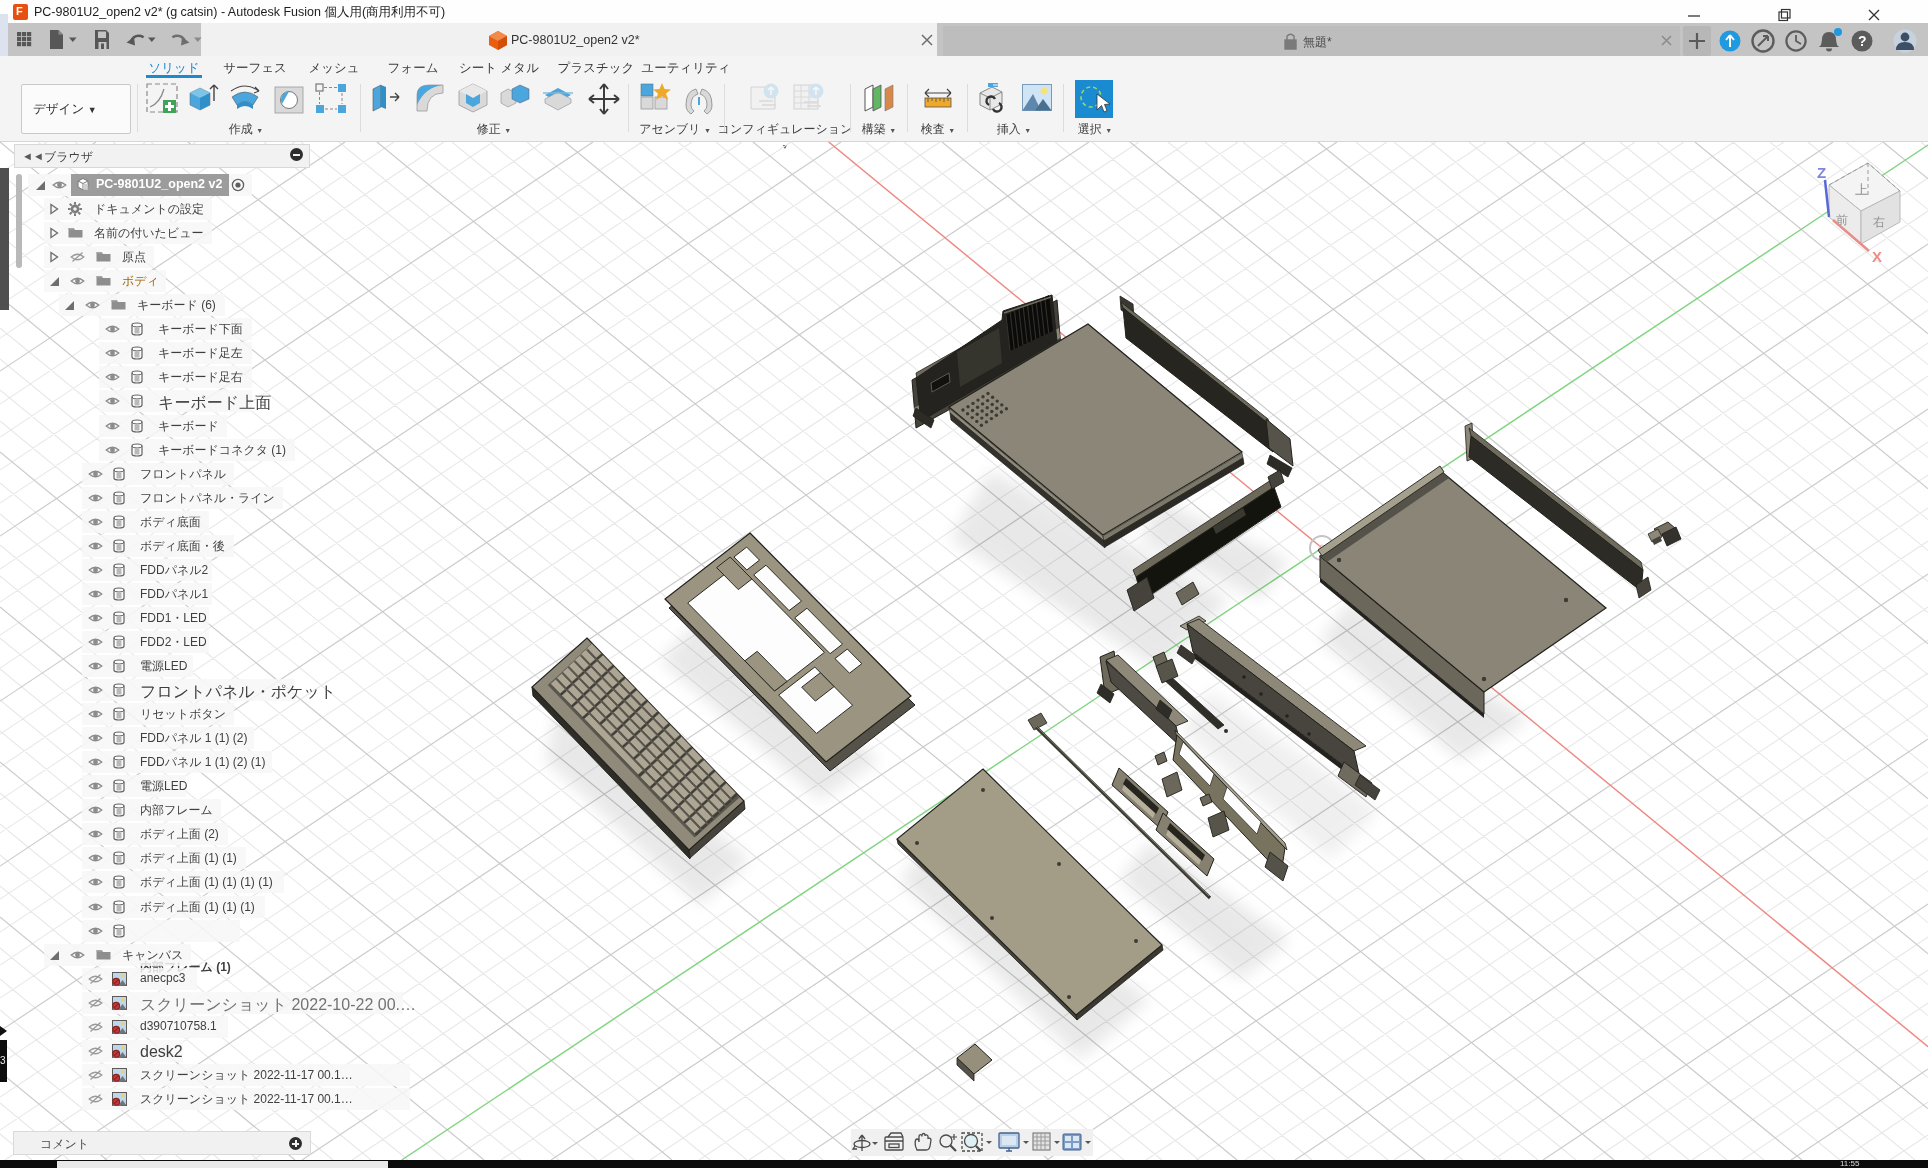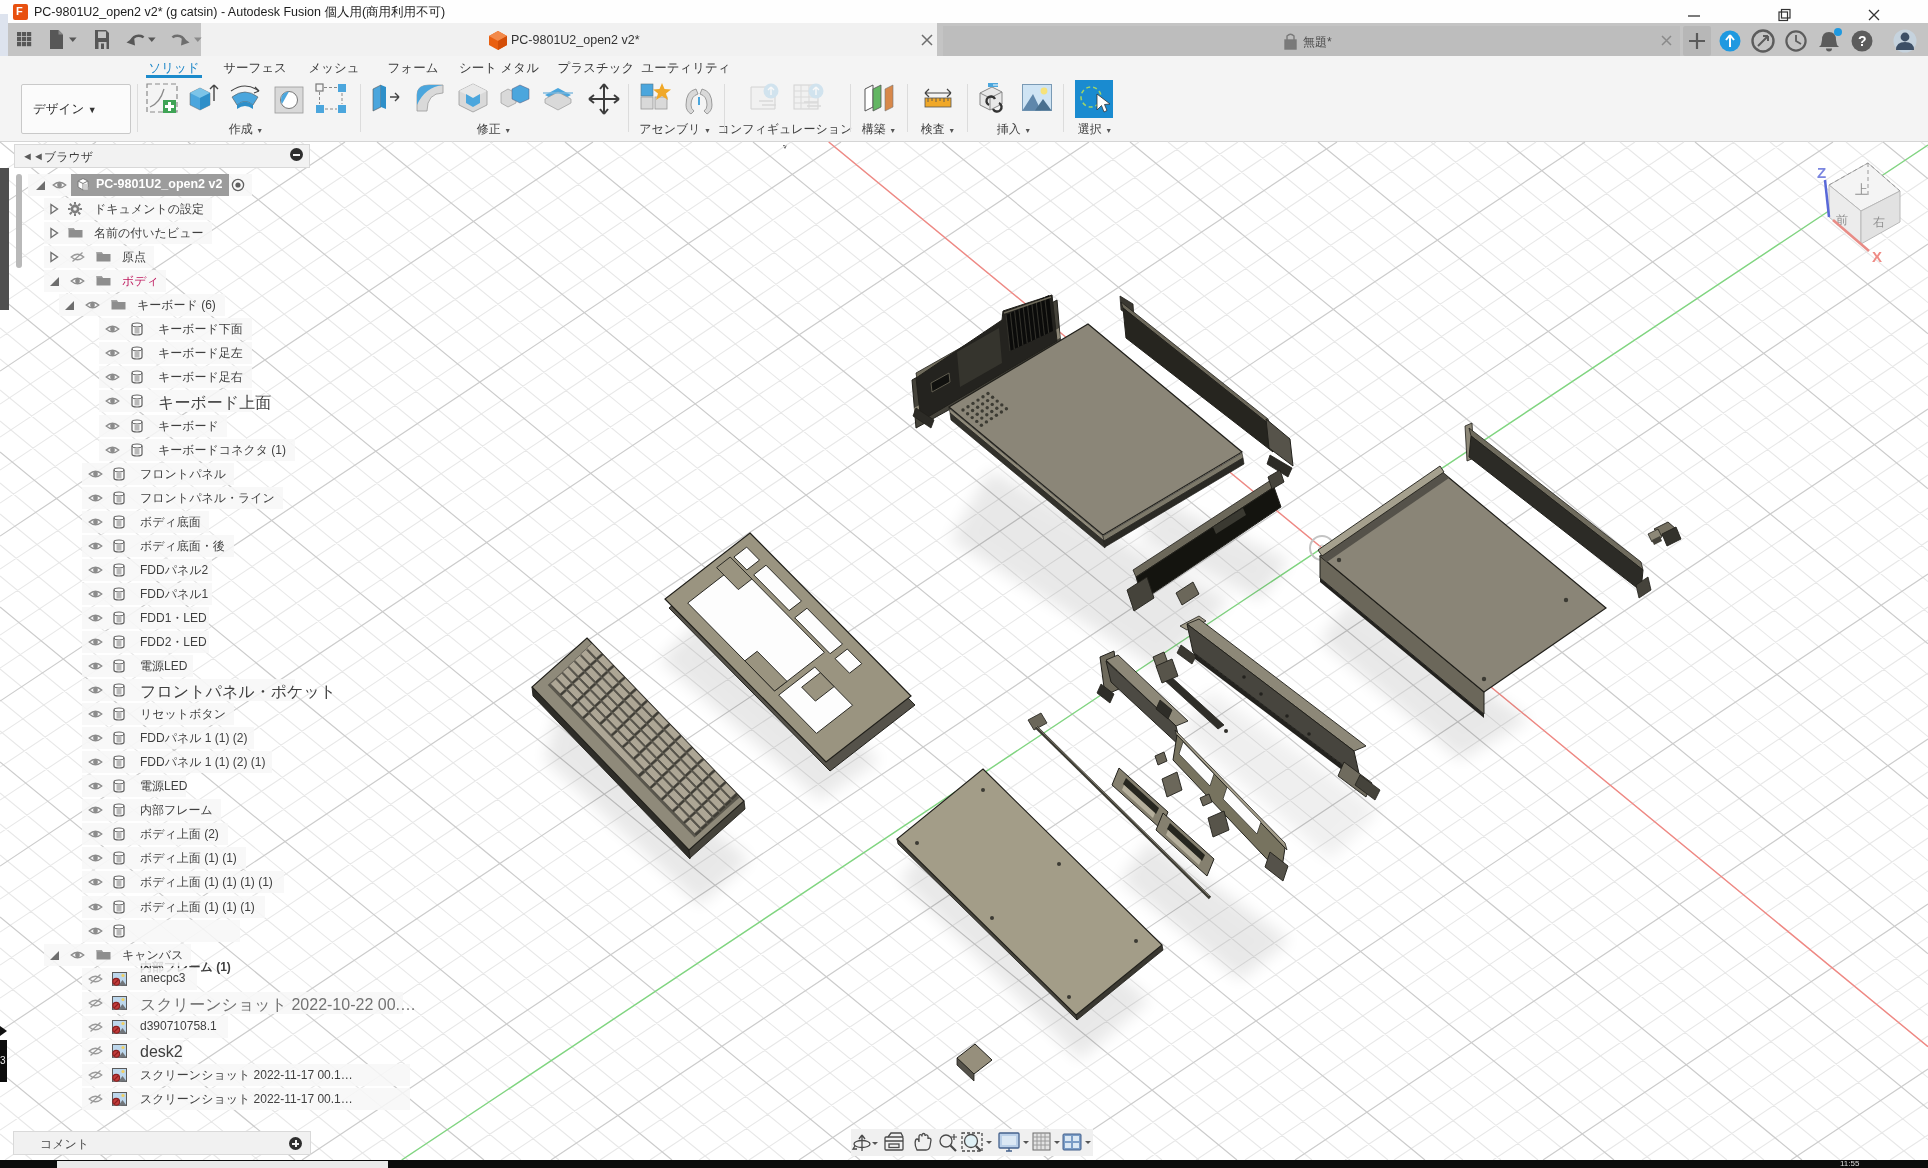--- a/index.html
+++ b/index.html
@@ -710,21 +710,21 @@
     <path d="M10 1 L10 10 L1 10 Z" fill="#6e6e6e"></path>
   </svg>
 <svg style="position:absolute;left:70px;top:275.2px" width="15" height="12" viewBox="0 0 15 12">
     <path d="M1.2 6 Q7.5 0.5 13.8 6 Q7.5 11.5 1.2 6 Z" fill="none" stroke="#8c8c8c" stroke-width="1.3"></path>
     <circle cx="7.5" cy="6" r="2.4" fill="#8c8c8c"></circle>
   </svg>
 <svg style="position:absolute;left:96px;top:274.2px" width="15" height="12" viewBox="0 0 15 12">
     <path d="M0.5 2 L5.5 2 L7 4 L14.5 4 L14.5 11.5 L0.5 11.5 Z" fill="#8e8e8e"></path>
     <path d="M0.5 2 L5.5 2 L7 3.6 L0.5 3.6 Z" fill="#a5a5a5"></path>
   </svg>
-<div style="position:absolute;left:122px;top:273.2px;font-size:12px;color:#be185d;font-weight:normal;white-space:nowrap">ボディ</div>
+<div style="position:absolute;left:122px;top:273.2px;font-size:12px;color:#a16207;font-weight:normal;white-space:nowrap">ボディ</div>
 <div style="position:absolute;left:59px;top:294.25px;width:166px;height:22px;background:rgba(247,247,247,0.85)"></div>
 <svg style="position:absolute;left:64px;top:300.25px" width="11" height="11" viewBox="0 0 11 11">
     <path d="M10 1 L10 10 L1 10 Z" fill="#6e6e6e"></path>
   </svg>
 <svg style="position:absolute;left:85px;top:299.25px" width="15" height="12" viewBox="0 0 15 12">
     <path d="M1.2 6 Q7.5 0.5 13.8 6 Q7.5 11.5 1.2 6 Z" fill="none" stroke="#8c8c8c" stroke-width="1.3"></path>
     <circle cx="7.5" cy="6" r="2.4" fill="#8c8c8c"></circle>
   </svg>
 <svg style="position:absolute;left:111px;top:298.25px" width="15" height="12" viewBox="0 0 15 12">
     <path d="M0.5 2 L5.5 2 L7 4 L14.5 4 L14.5 11.5 L0.5 11.5 Z" fill="#8e8e8e"></path>

